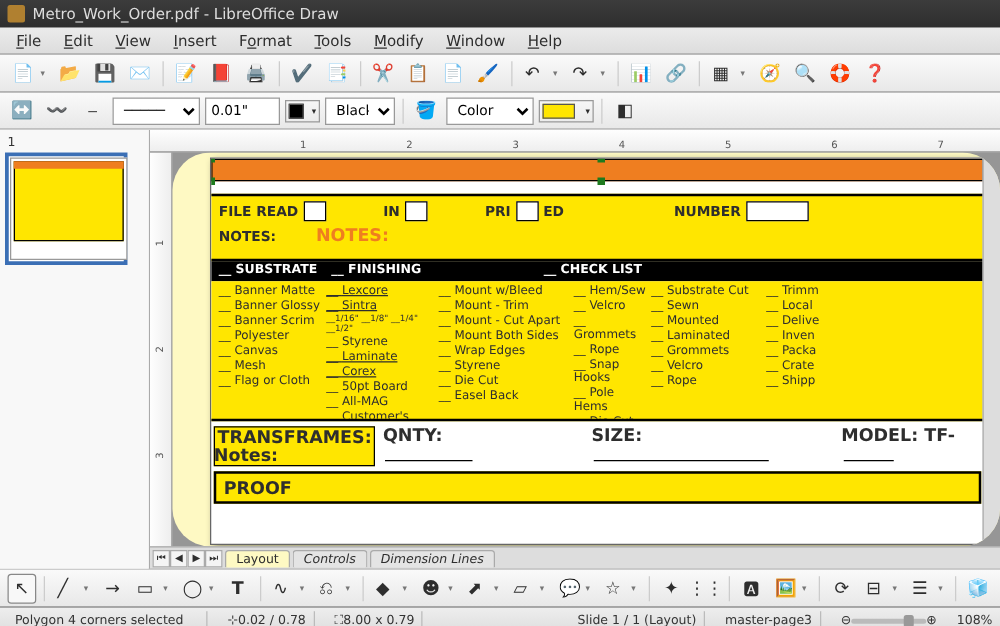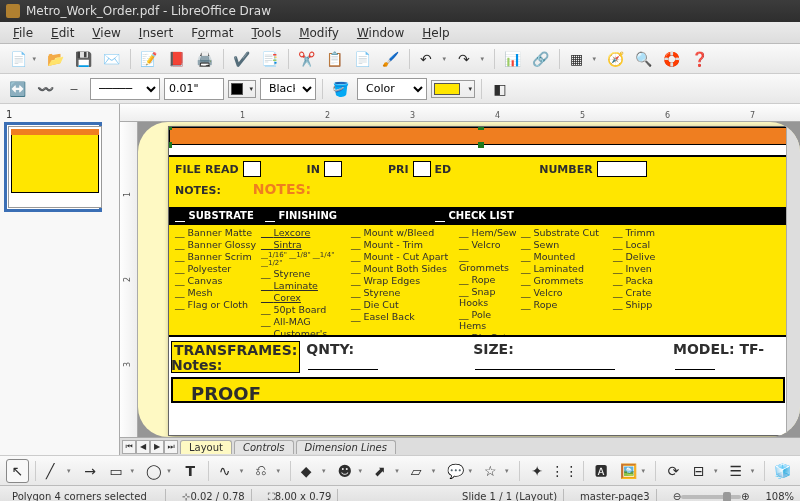--- a/index.html
+++ b/index.html
@@ -69,21 +69,21 @@
 .ycol span.u { text-decoration:underline;}
 .ycol .other::before { content:"__ ";}
 .ycol .tiny { font-size:7px;}
 
 .transframes { position:absolute; top:214px; left:2px; right:2px; font-size:14px; font-weight:bold; display:flex; gap:6px; }
 .transframes .tf-lbl { border:1px solid #000; background:#ffe600; padding:0 2px;}
 .tf-blank { border-bottom:1px solid #000; display:inline-block; min-width:70px; height:12px; margin-left:2px;}
 .transframes .notes2 { position:absolute; top:16px; left:0;}
 
 .proof-box { position:absolute; top:250px; left:2px; right:2px; height:26px; border:2px solid #000; background:#ffe600;}
-.proof-box .lbl { font-weight:bold; font-size:18px; padding:4px 18px;}
+.proof-box .lbl { font-weight:bold; font-size:14px; padding:4px 6px;}
 
 
 .doc-tabs { height:18px; background:#ddd; border-top:1px solid #aaa; display:flex; align-items:center; font-size:10px; gap:0; padding-left:2px;}
 .doc-tabs .nav-b { width:14px; height:14px; border:1px solid #aaa; background:#f4f4f4; display:flex; align-items:center; justify-content:center; font-size:8px;}
 .doc-tabs .tab { padding:1px 8px; border:1px solid #aaa; border-bottom:0; background:#fef9c3; margin-left:2px; border-top-left-radius:3px; border-top-right-radius:3px;}
 .doc-tabs .tab.inactive { background:#e4e4e4; font-style:italic;}
 
 
 .tb-bottom { height:30px; background:linear-gradient(#fafafa,#e8e8e8); border-top:1px solid #ccc; display:flex; align-items:center; padding:2px 6px; gap:4px;}
 

